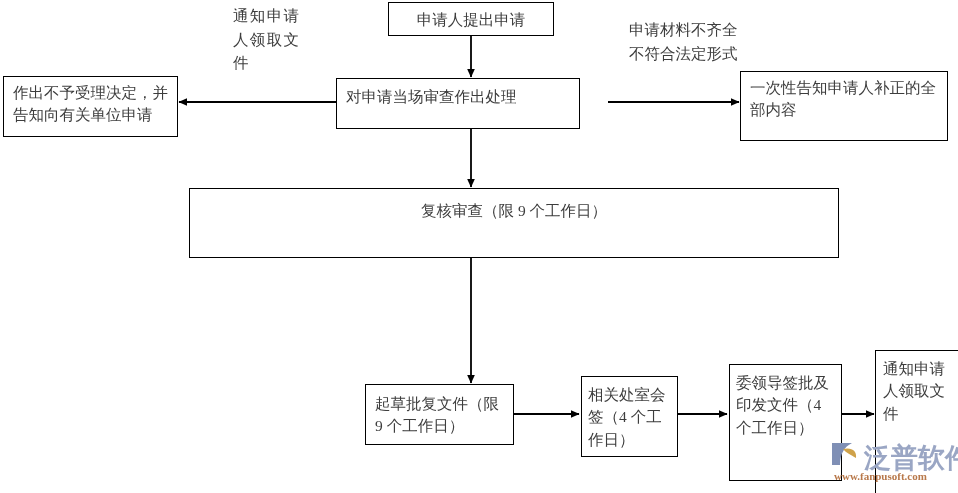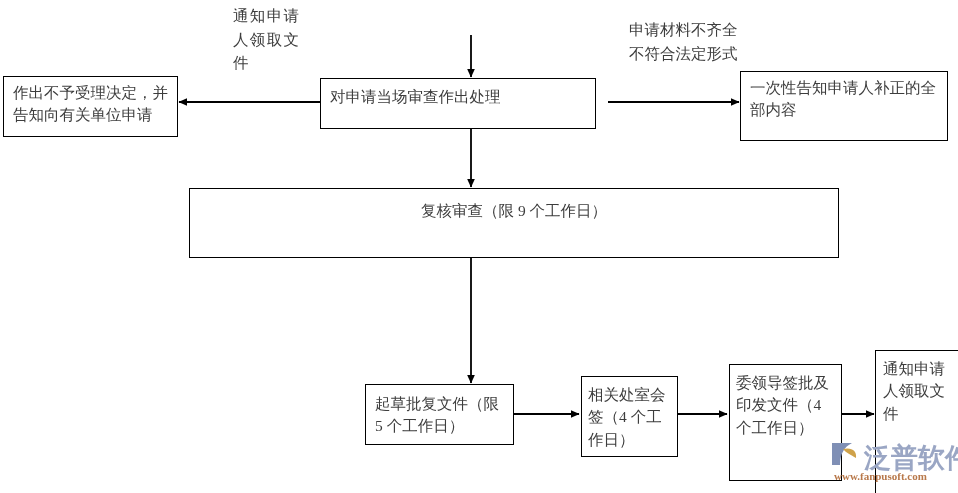--- a/index.html
+++ b/index.html
@@ -118,30 +118,31 @@
 
     <line x1="677" y1="414" x2="727" y2="414" stroke="#000000" stroke-width="1.8" marker-end="url(#arrowhead)"></line>
 
     <line x1="841" y1="414" x2="874" y2="414" stroke="#000000" stroke-width="1.8" marker-end="url(#arrowhead)"></line>
   </svg>
 
   <div class="label justify3" style="left:233px; top:4px; width:66px;">通知申请人领取文件</div>
 
   <div class="label" style="left:629px; top:18px; width:118px;">申请材料不齐全不符合法定形式</div>
 
+  <div class="box center-text" style="left:388px; top:2px; width:166px; height:34px; line-height:24px;">申请人提出申请</div>
 
   <div class="box" style="left:3px; top:76px; width:175px; height:61px;">作出不予受理决定，并告知向有关单位申请</div>
 
-  <div class="box" style="left:320px; top:78px; width:276px; height:51px; padding-top:7px;">对申请当场审查作出处理</div>
+  <div class="box" style="left:336px; top:78px; width:244px; height:51px; padding-top:7px;">对申请当场审查作出处理</div>
 
   <div class="box" style="left:740px; top:71px; width:208px; height:70px;">一次性告知申请人补正的全部内容</div>
 
   <div class="box center-text" style="left:189px; top:188px; width:650px; height:70px; padding-top:11px;">复核审查（限 9 个工作日）</div>
 
-  <div class="box" style="left:365px; top:384px; width:149px; height:61px; padding-top:8px;">起草批复文件（限 5 个工作日）</div>
+  <div class="box" style="left:365px; top:384px; width:149px; height:61px; padding-top:8px;">起草批复文件（限 9 个工作日）</div>
 
   <div class="box" style="left:581px; top:376px; width:97px; height:81px; padding:7px 6px;">相关处室会签（4 个工作日）</div>
 
   <div class="box" style="left:729px; top:364px; width:113px; height:117px; padding:7px 6px;">委领导签批及印发文件（4 个工作日）</div>
 
   <div class="box" style="left:875px; top:350px; width:88px; height:145px; padding:7px 7px;">通知申请人领取文件</div>
 
   <div id="watermark">
     <svg class="wm-mark" viewBox="0 0 30 28">
       <path d="M2,3 L22,3 C14,7 10,14 10,25 L2,25 Z" fill="#7f8fb5"></path>

